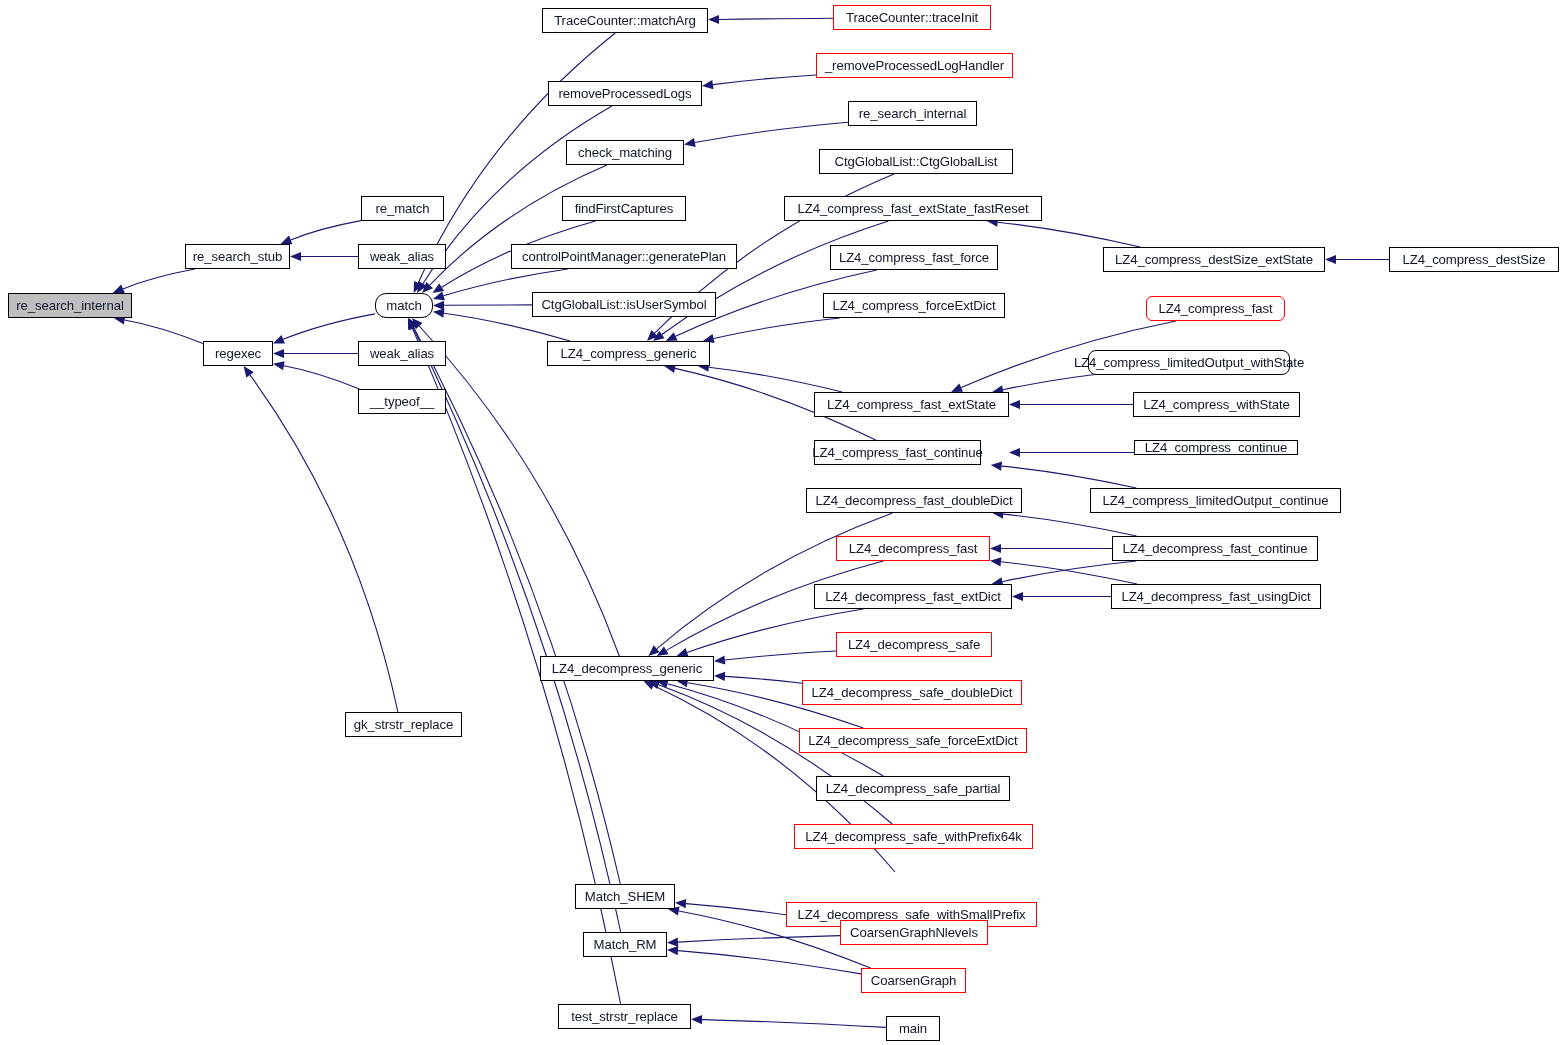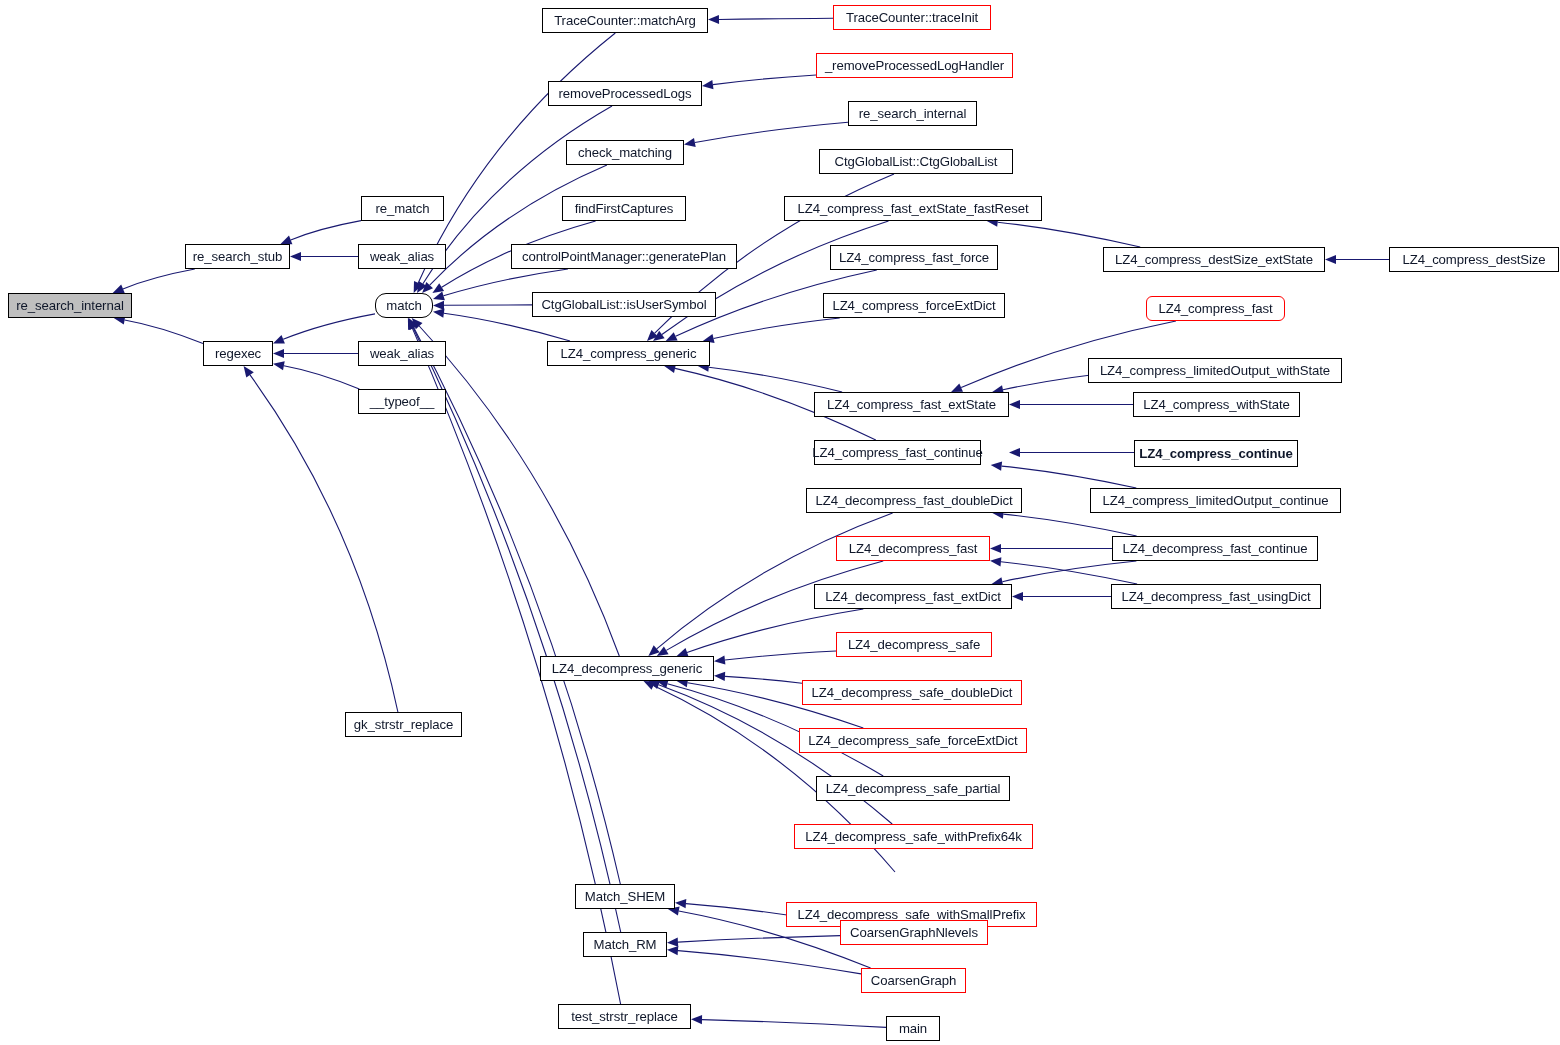--- a/index.html
+++ b/index.html
@@ -204,27 +204,27 @@
       </div>
       <div class="node" style="left: 1103px; top: 247px; width: 222px; height: 25px;">
         <span>LZ4_compress_destSize_extState</span>
       </div>
       <div class="node" style="left: 1389px; top: 247px; width: 170px; height: 25px;">
         <span>LZ4_compress_destSize</span>
       </div>
       <div class="node red" style="left: 1146px; top: 296px; width: 139px; height: 25px; border-radius: 6px;">
         <span>LZ4_compress_fast</span>
       </div>
-      <div class="node" style="left: 1088px; top: 358px; width: 254px; height: 25px;">
+      <div class="node" style="left: 1088px; top: 350px; width: 202px; height: 25px; border-radius: 8px;">
         <span>LZ4_compress_limitedOutput_withState</span>
       </div>
       <div class="node" style="left: 1133px; top: 392px; width: 167px; height: 25px;">
         <span>LZ4_compress_withState</span>
       </div>
-      <div class="node" style="left: 1134px; top: 440px; width: 164px; height: 27px; font-weight: bold;">
+      <div class="node" style="left: 1134px; top: 440px; width: 164px; height: 15px;">
         <span>LZ4_compress_continue</span>
       </div>
       <div class="node" style="left: 1090px; top: 488px; width: 251px; height: 25px;">
         <span>LZ4_compress_limitedOutput_continue</span>
       </div>
       <div class="node" style="left: 806px; top: 488px; width: 216px; height: 25px;">
         <span>LZ4_decompress_fast_doubleDict</span>
       </div>
       <div class="node red" style="left: 836px; top: 536px; width: 154px; height: 25px;">
         <span>LZ4_decompress_fast</span>

